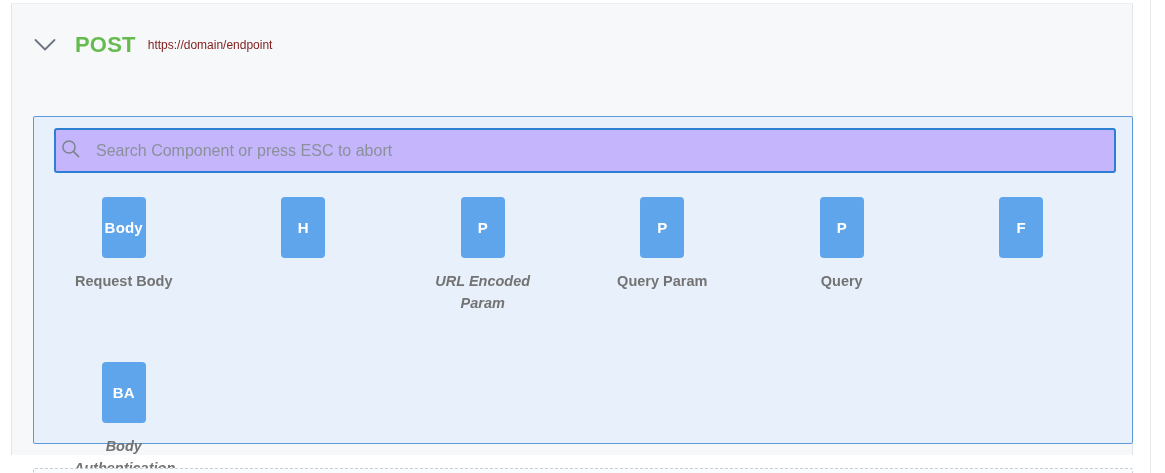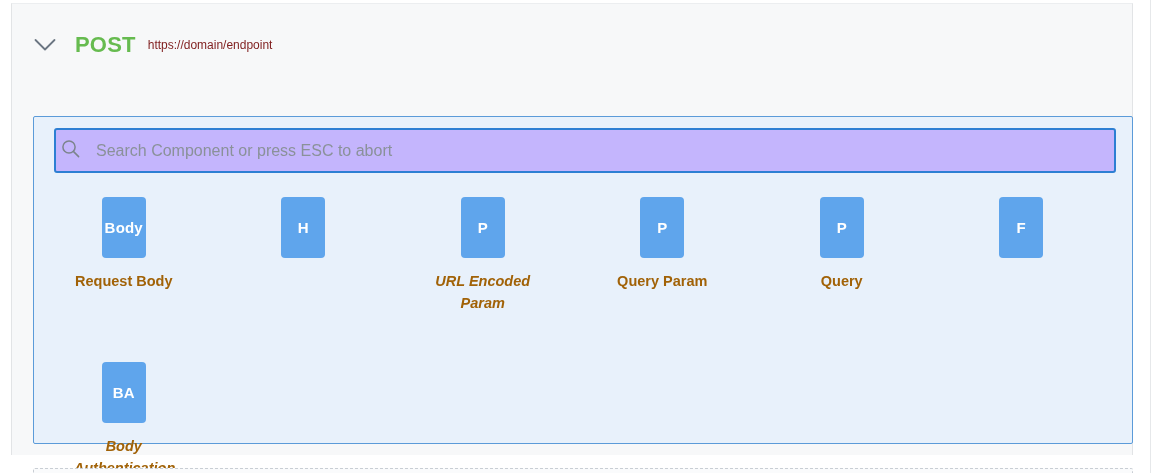--- a/index.html
+++ b/index.html
@@ -130,21 +130,21 @@
     font-weight: bold;
     font-size: 15px;
     letter-spacing: 0.2px;
     overflow: visible;
     white-space: nowrap;
   }
   .tile.wide-text { font-size: 15px; }
   .cell-label {
     margin-top: 12px;
     text-align: center;
-    color: #a16207;
+    color: #737373;
     font-weight: bold;
     font-size: 14.5px;
     line-height: 22px;
     max-width: 110px;
   }
   .cell-label.narrow { max-width: 100px; font-style: italic; }
 
   
   .dashed-box {
     position: absolute;

